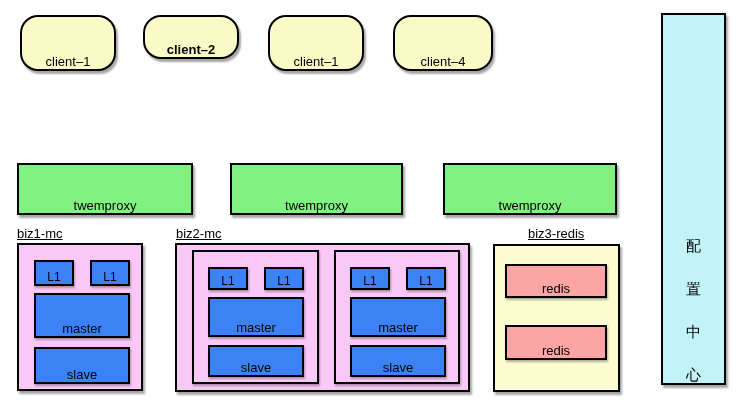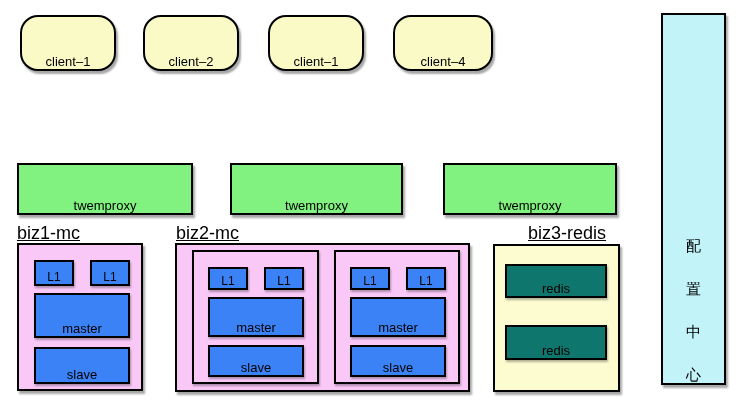--- a/index.html
+++ b/index.html
@@ -26,25 +26,25 @@
     background: #fafac6;
     border-radius: 18px;
   }
   .balancer { background: #c2f3f9; }
   .proxy    { background: #81f17f; }
   .mcgroup  { background: #f9c8f7; display: block; }
   .shard    { background: #f9c8f7; display: block; box-shadow: 1px 2px 2px rgba(0,0,0,0.3); }
   .innerbox { background: #3b82f6; box-shadow: 1px 2px 2px rgba(0,0,0,0.3); }
   .l1       { font-size: 12px; }
   .redisgroup { background: #fcfcd0; display: block; }
-  .redisnode  { background: #0f766e; box-shadow: 1px 2px 2px rgba(0,0,0,0.3); }
+  .redisnode  { background: #fca5a5; box-shadow: 1px 2px 2px rgba(0,0,0,0.3); }
   .configbar  { background: #c2f3f9; }
   .group-label {
     position: absolute;
-    font-size: 18px;
+    font-size: 13px;
     text-decoration: underline;
     white-space: nowrap;
     line-height: 15px;
   }
   .vtext {
     display: flex;
     flex-direction: column;
     align-items: center;
     gap: 27px;
     font-size: 15px;
@@ -52,21 +52,21 @@
   }
 </style>
 </head>
 <body>
 
 <div class="canvas">
 
   <div class="node client" style="left:20px;top:15px;width:96px;height:56px;">
     <span>client–1</span>
   </div>
-  <div class="node client" style="left:143px;top:15px;width:96px;height:56px;">
+  <div class="node client" style="left:143px;top:15px;width:96px;height:44px;font-weight:bold;">
     <span>client–2</span>
   </div>
   <div class="node client" style="left:268px;top:15px;width:96px;height:56px;">
     <span>client–1</span>
   </div>
   <div class="node client" style="left:393px;top:15px;width:100px;height:56px;">
     <span>client–4</span>
   </div>
 
 

